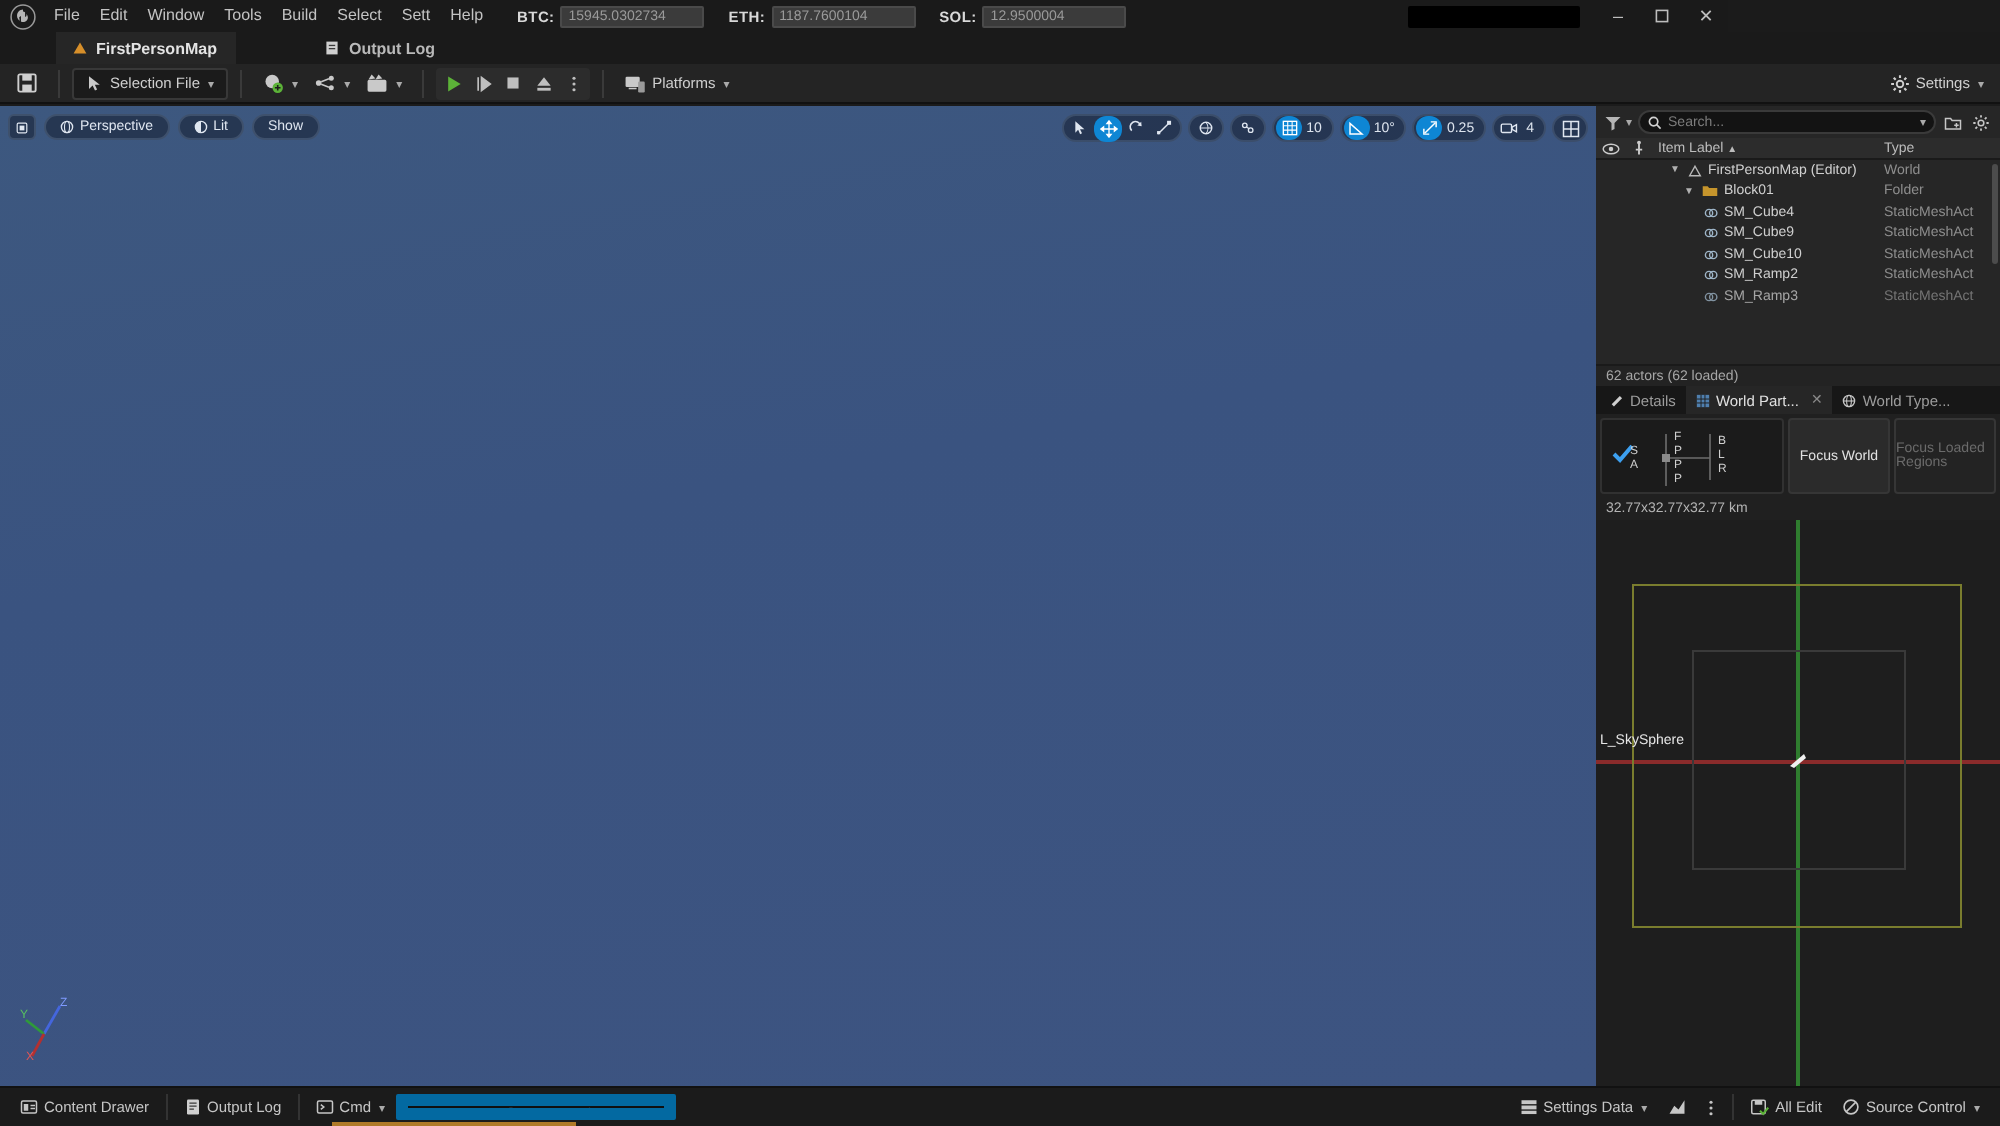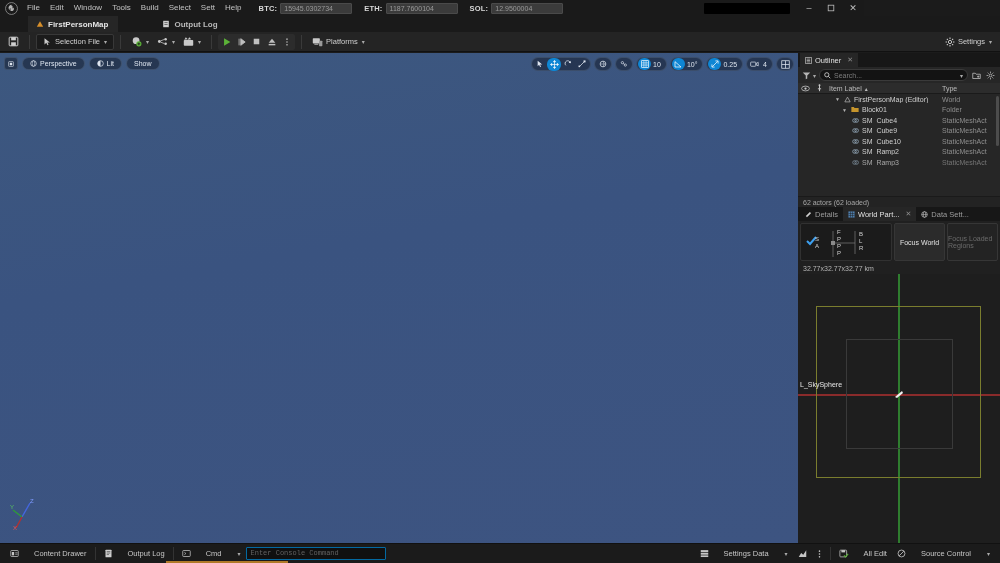--- a/index.html
+++ b/index.html
@@ -202,26 +202,26 @@
   }
   .wp-actor-label { position: absolute; left: 2px; top: 107px; font-size: 7px; color: #e6e6e6; }
 
   
   .statusbar {
     position: absolute; bottom: 0; left: 0; width: 1000px; height: 20px;
     background: #1b1b1b; border-top: 1px solid #111;
     display: flex; align-items: center; padding: 0 5px;
   }
   .sb-btn {
-    height: 14px; display: flex; align-items: center; gap: 15px; padding: 0 5px;
+    height: 14px; display: flex; align-items: center; gap: 3px; padding: 0 5px;
     font-size: 7.5px; color: #c6c6c6; border-radius: 2px; cursor: default;
   }
   .sb-sep { width: 1px; height: 13px; background: #333; margin: 0 3px; }
   .cmd-input {
-    width: 140px; height: 13px; background: #101010; border: 1px solid #0369a1;
+    width: 140px; height: 13px; background: #101010; border: 6px solid #0369a1;
     border-radius: 1px; font-size: 7px; color: #636363;
     font-family: "Liberation Mono", monospace; line-height: 11px; padding: 0 4px;
     overflow: hidden; white-space: nowrap;
   }
   .sb-right { margin-left: auto; display: flex; align-items: center; }
   .notif-strip {
     position: absolute; bottom: 0; left: 166px; width: 122px; height: 2px; background: #b07a28;
   }
   svg { display: block; }
   .i { display: flex; align-items: center; justify-content: center; }
@@ -512,32 +512,20 @@
         <line x1="14" y1="20" x2="5" y2="13" stroke="#2f9a3a" stroke-width="1.4"></line>
         <text x="2" y="12" font-size="6" fill="#58c45e" font-family="Liberation Sans">Y</text>
         <line x1="14" y1="20" x2="8" y2="31" stroke="#b33030" stroke-width="1.4"></line>
         <text x="5" y="33" font-size="6" fill="#e05555" font-family="Liberation Sans">X</text>
       </svg>
     </div>
   </div>
 
   <div class="rdock">
 
-    <div class="panel-tabs">
-      <div class="ptab active">
-        <span class="ptab-ico">
-          <svg width="7" height="7" viewBox="0 0 10 10">
-              <rect x="0.5" y="0.5" width="9" height="9" rx="1" fill="none" stroke="#dcdcdc" stroke-width="1"></rect>
-              <path d="M2.4 3h5M2.4 5h5M2.4 7h5" stroke="#dcdcdc" stroke-width=".9"></path>
-            </svg>
-        </span>
-        <span>Outliner</span>
-        <span class="x">✕</span>
-      </div>
-    </div>
 
     <div class="outliner">
       <div class="ol-search">
         <div class="filter-btn">
           <svg width="9" height="9" viewBox="0 0 12 12">
               <path d="M1 2h10l-4 4v4l-2 1V6z" fill="#b5b5b5"></path>
             </svg>
           <span class="caret">▾</span>
         </div>
         <div class="search-box">
@@ -707,21 +695,21 @@
         <span class="x">✕</span>
       </div>
       <div class="ptab">
         <span class="ptab-ico">
           <svg width="7" height="7" viewBox="0 0 10 10">
               <circle cx="5" cy="5" r="4" fill="none" stroke="#c6c6c6" stroke-width="1"></circle>
               <ellipse cx="5" cy="5" rx="1.7" ry="4" fill="none" stroke="#c6c6c6" stroke-width=".8"></ellipse>
               <path d="M1 5h8" stroke="#c6c6c6" stroke-width=".8"></path>
             </svg>
         </span>
-        <span>Data Sett...</span>
+        <span>World Type...</span>
       </div>
     </div>
 
     <div class="wp">
       <div class="wp-toolrow">
         <div class="wp-dirwidget">
           <svg width="90" height="38" viewBox="0 0 90 38">
             <path d="M6 17 l3 3 l6 -7" stroke="#3da0f0" stroke-width="2" fill="none"></path>
             <text x="14" y="17" font-size="6" fill="#cfcfcf" font-family="Liberation Sans">S</text>
             <text x="14" y="24" font-size="6" fill="#cfcfcf" font-family="Liberation Sans">A</text>

